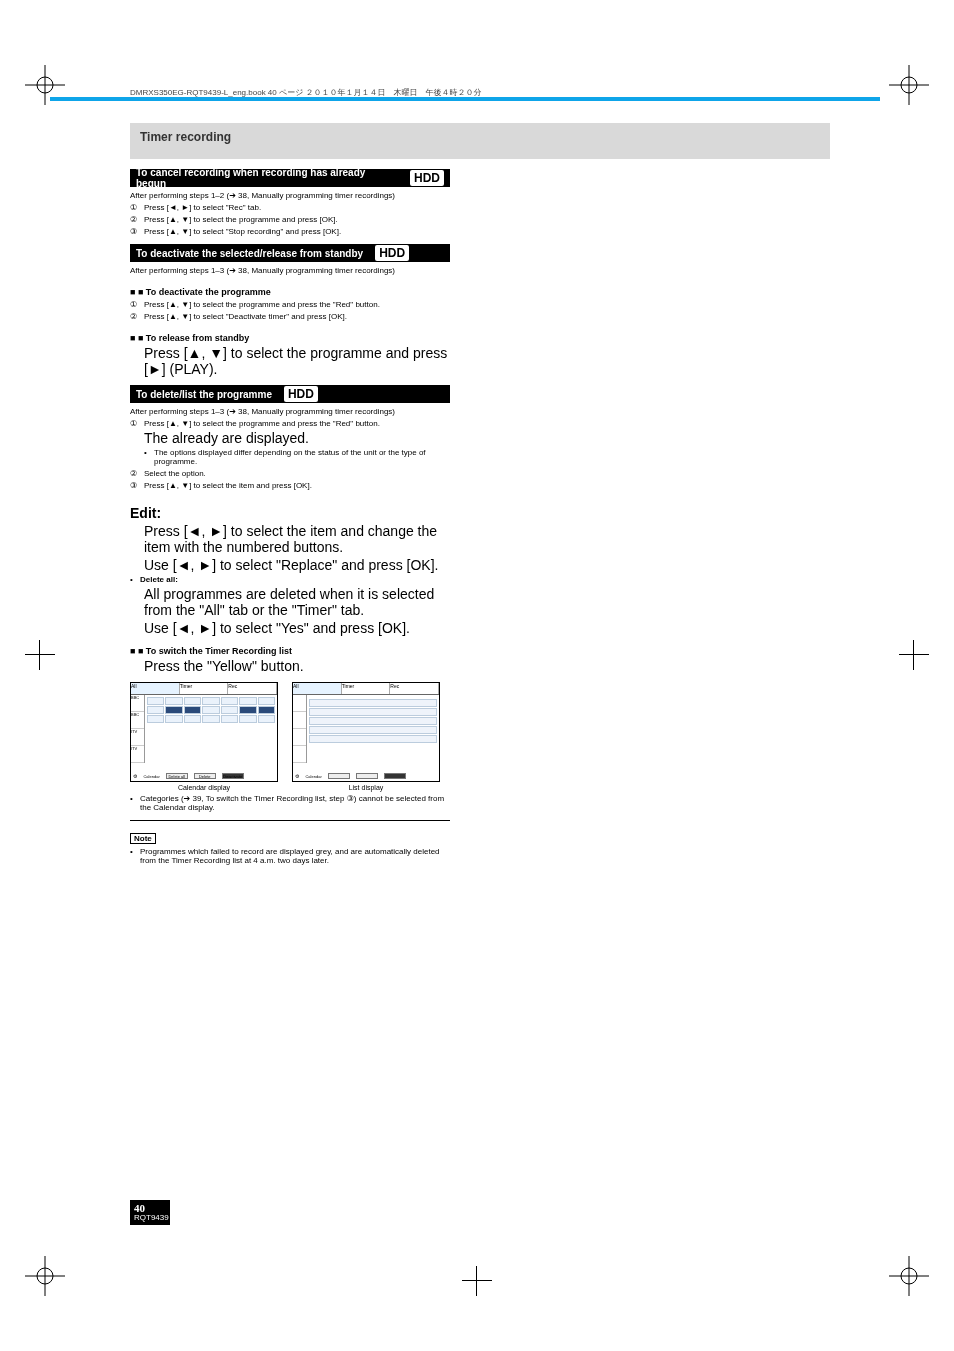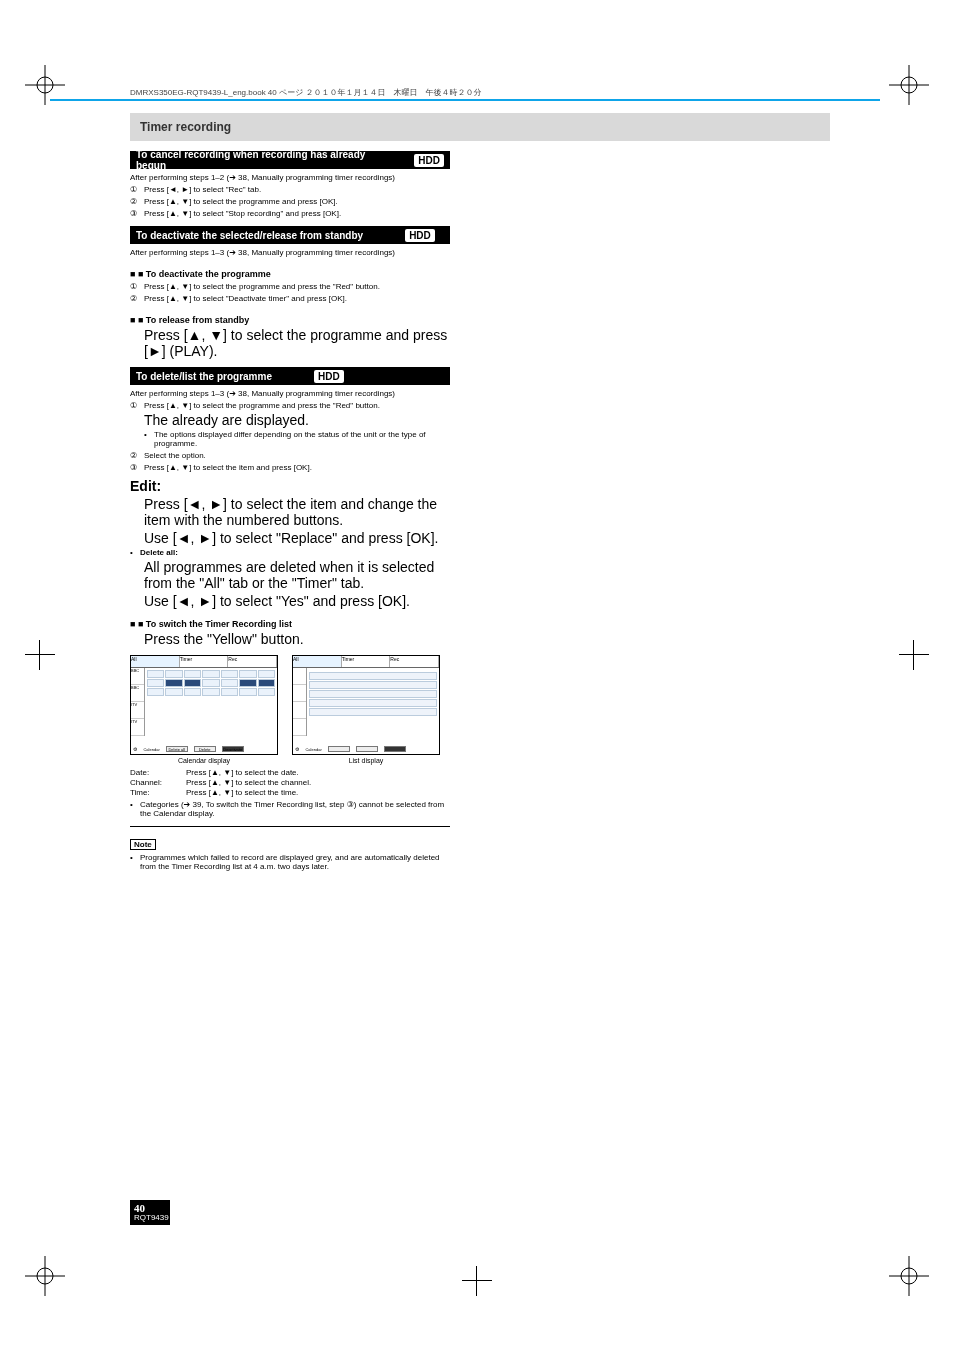--- a/index.html
+++ b/index.html
@@ -16,61 +16,60 @@
     left: 130px;
     top: 85px;
     width: 700px;
   }
   .topbar {
     position: absolute;
     left: 50px;
     top: 85px;
     width: 830px;
     height: 16px;
-    border-bottom: 2px solid #0ea5e9;
+    border-bottom: 4px solid #0ea5e9;
   }
   .topbar-text {
     font-size: 8px;
     color: #444;
     margin-left: 80px;
     padding-top: 2px;
   }
   .header-band {
     background: #d9d9d9;
-    height: 28px;
+    height: 36px;
     width: 700px;
-    margin-top: 28px;
+    margin-top: 38px;
     font-size: 12px;
     font-weight: bold;
     padding: 7px 10px;
     color: #333;
   }
   .content {
     width: 320px;
     margin-top: 10px;
   }
   .section-bar {
     background: #000;
     color: #fff;
     font-size: 10px;
     font-weight: bold;
     padding: 4px 6px;
     display: flex;
     align-items: center;
     height: 18px;
     margin-top: 8px;
-    gap: 36px;
   }
   .hdd-badge {
     background: #fff;
     color: #000;
-    font-size: 10px;
+    font-size: 12px;
     font-weight: bold;
     padding: 1px 4px;
-    margin-left: 6px;
+    margin-left: 12px;
     border-radius: 2px;
   }
   .after-step {
     font-size: 8px;
     margin-top: 4px;
   }
   .step {
     font-size: 8px;
     margin-top: 3px;
     display: flex;
@@ -317,21 +316,21 @@
       </div>
     <div class="step">
         <span class="num">②</span>
         <span class="body">Select the option.</span>
       </div>
     <div class="step">
         <span class="num">③</span>
         <span class="body">Press [▲, ▼] to select the item and press [OK].</span>
       </div>
 
-    <div class="sub" style="margin-top:6px;"><b>Edit:</b></div>
+    <div class="sub" style="margin-top:15px;"><b>Edit:</b></div>
     <div class="sub indent">Press [◄, ►] to select the item and change the item with the numbered buttons.</div>
     <div class="sub indent">Use [◄, ►] to select "Replace" and press [OK].</div>
     <div class="bullet">
         <span class="dot">•</span>
         <span class="b-body"><b>Delete all:</b></span>
       </div>
     <div class="sub indent">All programmes are deleted when it is selected from the "All" tab or the "Timer" tab.</div>
     <div class="sub indent">Use [◄, ►] to select "Yes" and press [OK].</div>
 
     <div class="block-title" style="margin-top:10px;"><span class="sq">■ </span><span>■ To switch the Timer Recording list</span></div>
@@ -418,34 +417,20 @@
           <div class="fbtn"></div>
           <div class="fbtn dark"></div>
         </div>
       </div>
     </div>
     <div style="display:flex; gap:14px; font-size:7px; margin-top:2px;">
       <div style="width:148px; text-align:center;">Calendar display</div>
       <div style="width:148px; text-align:center;">List display</div>
     </div>
 
-    <div class="explain">
-      <div class="explain-row">
-          <span class="lab">Date:</span>
-          <span>Press [▲, ▼] to select the date.</span>
-        </div>
-      <div class="explain-row">
-          <span class="lab">Channel:</span>
-          <span>Press [▲, ▼] to select the channel.</span>
-        </div>
-      <div class="explain-row">
-          <span class="lab">Time:</span>
-          <span>Press [▲, ▼] to select the time.</span>
-        </div>
-    </div>
     <div class="bullet" style="margin-top:3px;">
         <span class="dot">•</span>
         <span class="b-body">Categories (➔ 39, To switch the Timer Recording list, step ③) cannot be selected from the Calendar display.</span>
       </div>
 
     <div class="hr"></div>
     <span class="note-box">Note</span>
     <div class="bullet" style="margin-top:2px;">
         <span class="dot">•</span>
         <span class="b-body">Programmes which failed to record are displayed grey, and are automatically deleted from the Timer Recording list at 4 a.m. two days later.</span>

